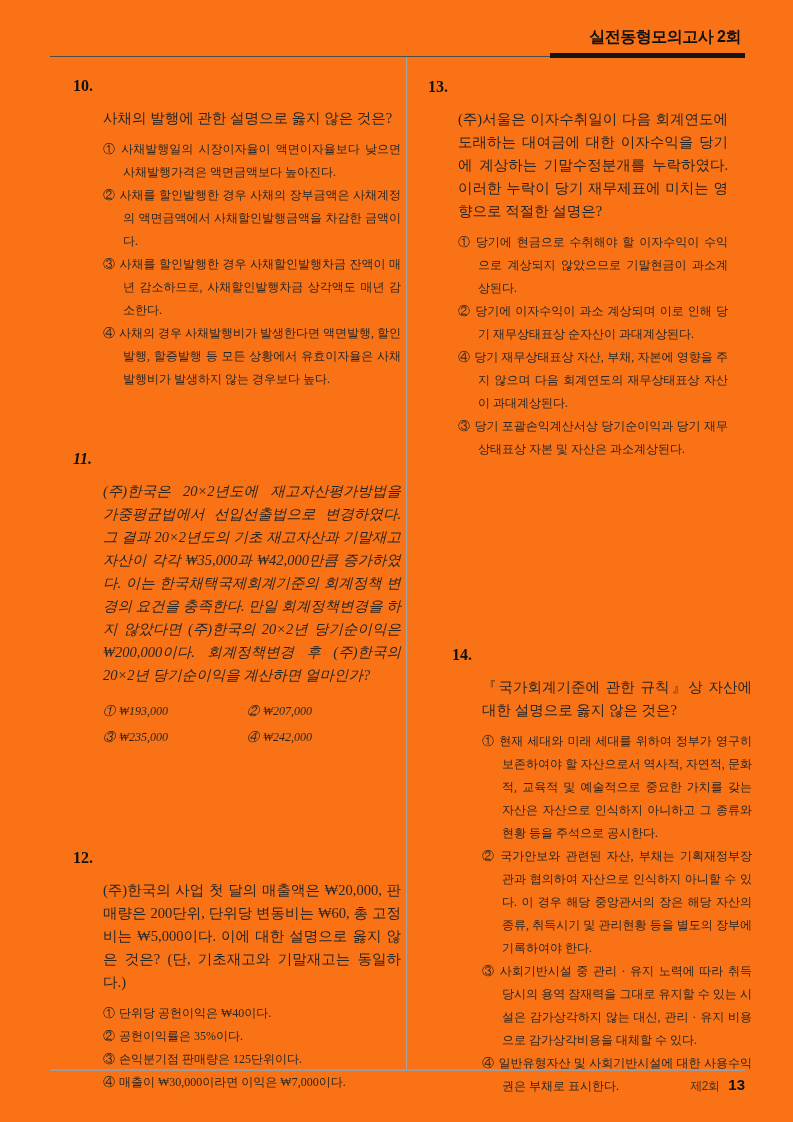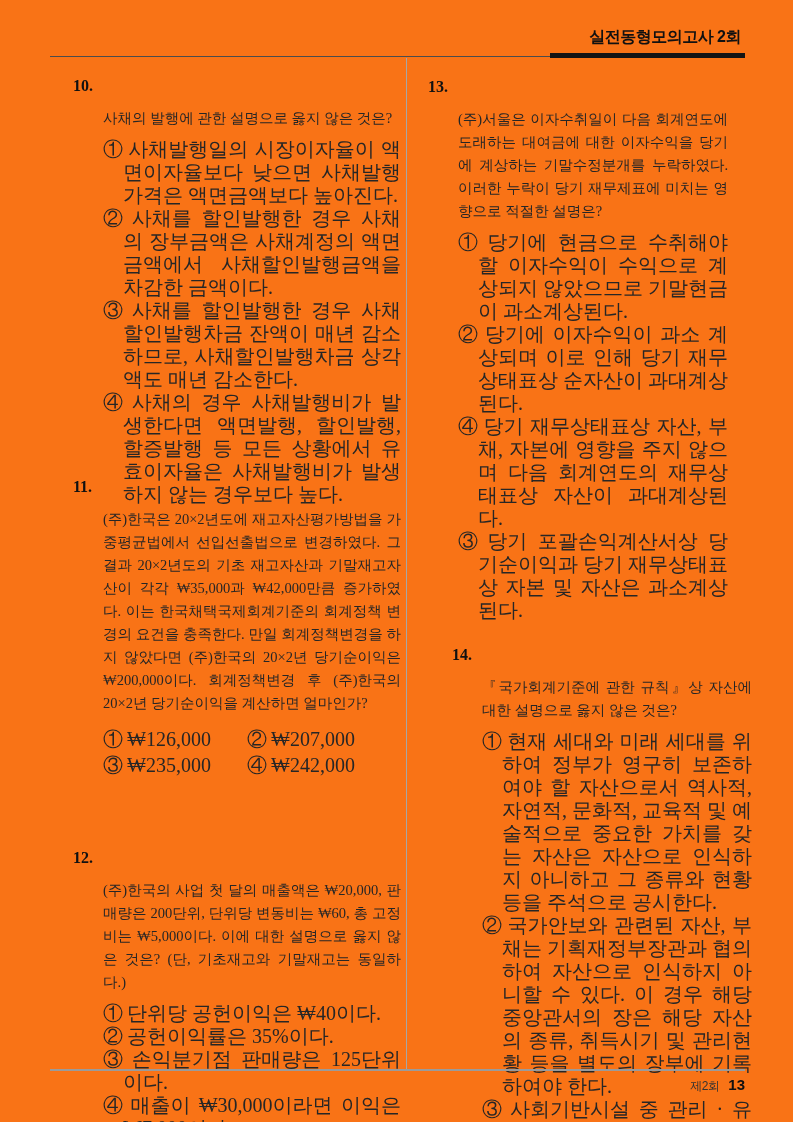--- a/index.html
+++ b/index.html
@@ -38,38 +38,38 @@
   .footer-text{
     position:absolute;top:1076px;right:48px;
     font-family:"Liberation Sans","DejaVu Sans",sans-serif;
     display:flex;align-items:baseline;gap:9px;
   }
   .footer-round{font-size:12px;color:#333;letter-spacing:-0.5px;}
   .footer-page{font-size:15px;font-weight:bold;color:#111;}
   
   .question{position:absolute;display:flex;align-items:flex-start;}
   .q-0{top:75px;left:73px;width:328px;}
-  .q-1{top:476px;left:73px;width:328px;}
+  .q-1{top:448px;left:73px;width:328px;font-style:italic;}
   .q-2{top:847px;left:73px;width:328px;}
   .q-3{top:76px;left:428px;width:300px;}
   .q-4{top:644px;left:452px;width:300px;}
   .q-num{
     flex:0 0 30px;
     font-weight:bold;font-size:16px;line-height:22px;color:#111;
   }
   .q-body{flex:1 1 auto;min-width:0;}
   .q-stem{
     font-size:14.5px;line-height:23px;text-align:justify;color:#262626;margin-top:32px;
   }
   .q-options{margin-top:8px;}
   .q-options.grid{
     display:grid;grid-template-columns:144px 1fr;row-gap:3px;margin-top:13px;
   }
   .q-option{
-    font-size:20px;line-height:23px;text-align:justify;color:#262626;
+    font-size:12px;line-height:23px;text-align:justify;color:#262626;
     padding-left:20px;text-indent:-20px;
   }
   .q-option .opt-marker{margin-right:4px;}
 </style>
 </head>
 <body>
 
 <div class="page">
   <div class="header-title">실전동형모의고사 2회</div>
   <div class="header-rule"></div>
@@ -88,21 +88,21 @@
             <div class="q-option"><span class="opt-marker">③</span><span class="opt-text">사채를 할인발행한 경우 사채할인발행차금 잔액이 매년 감소하므로, 사채할인발행차금 상각액도 매년 감소한다.</span></div>
             <div class="q-option"><span class="opt-marker">④</span><span class="opt-text">사채의 경우 사채발행비가 발생한다면 액면발행, 할인발행, 할증발행 등 모든 상황에서 유효이자율은 사채발행비가 발생하지 않는 경우보다 높다.</span></div>
           </div>
         </div>
       </div>
       <div class="question q-1">
         <div class="q-num">11.</div>
         <div class="q-body">
           <div class="q-stem">(주)한국은 20×2년도에 재고자산평가방법을 가중평균법에서 선입선출법으로 변경하였다. 그 결과 20×2년도의 기초 재고자산과 기말재고자산이 각각 ₩35,000과 ₩42,000만큼 증가하였다. 이는 한국채택국제회계기준의 회계정책 변경의 요건을 충족한다. 만일 회계정책변경을 하지 않았다면 (주)한국의 20×2년 당기순이익은 ₩200,000이다. 회계정책변경 후 (주)한국의 20×2년 당기순이익을 계산하면 얼마인가?</div>
           <div class="q-options grid">
-            <div class="q-option"><span class="opt-marker">①</span><span class="opt-text">₩126,000</span></div>
+            <div class="q-option"><span class="opt-marker">①</span><span class="opt-text">₩193,000</span></div>
             <div class="q-option"><span class="opt-marker">②</span><span class="opt-text">₩207,000</span></div>
             <div class="q-option"><span class="opt-marker">③</span><span class="opt-text">₩235,000</span></div>
             <div class="q-option"><span class="opt-marker">④</span><span class="opt-text">₩242,000</span></div>
           </div>
         </div>
       </div>
       <div class="question q-2">
         <div class="q-num">12.</div>
         <div class="q-body">
           <div class="q-stem">(주)한국의 사업 첫 달의 매출액은 ₩20,000, 판매량은 200단위, 단위당 변동비는 ₩60, 총 고정비는 ₩5,000이다. 이에 대한 설명으로 옳지 않은 것은? (단, 기초재고와 기말재고는 동일하다.)</div>

